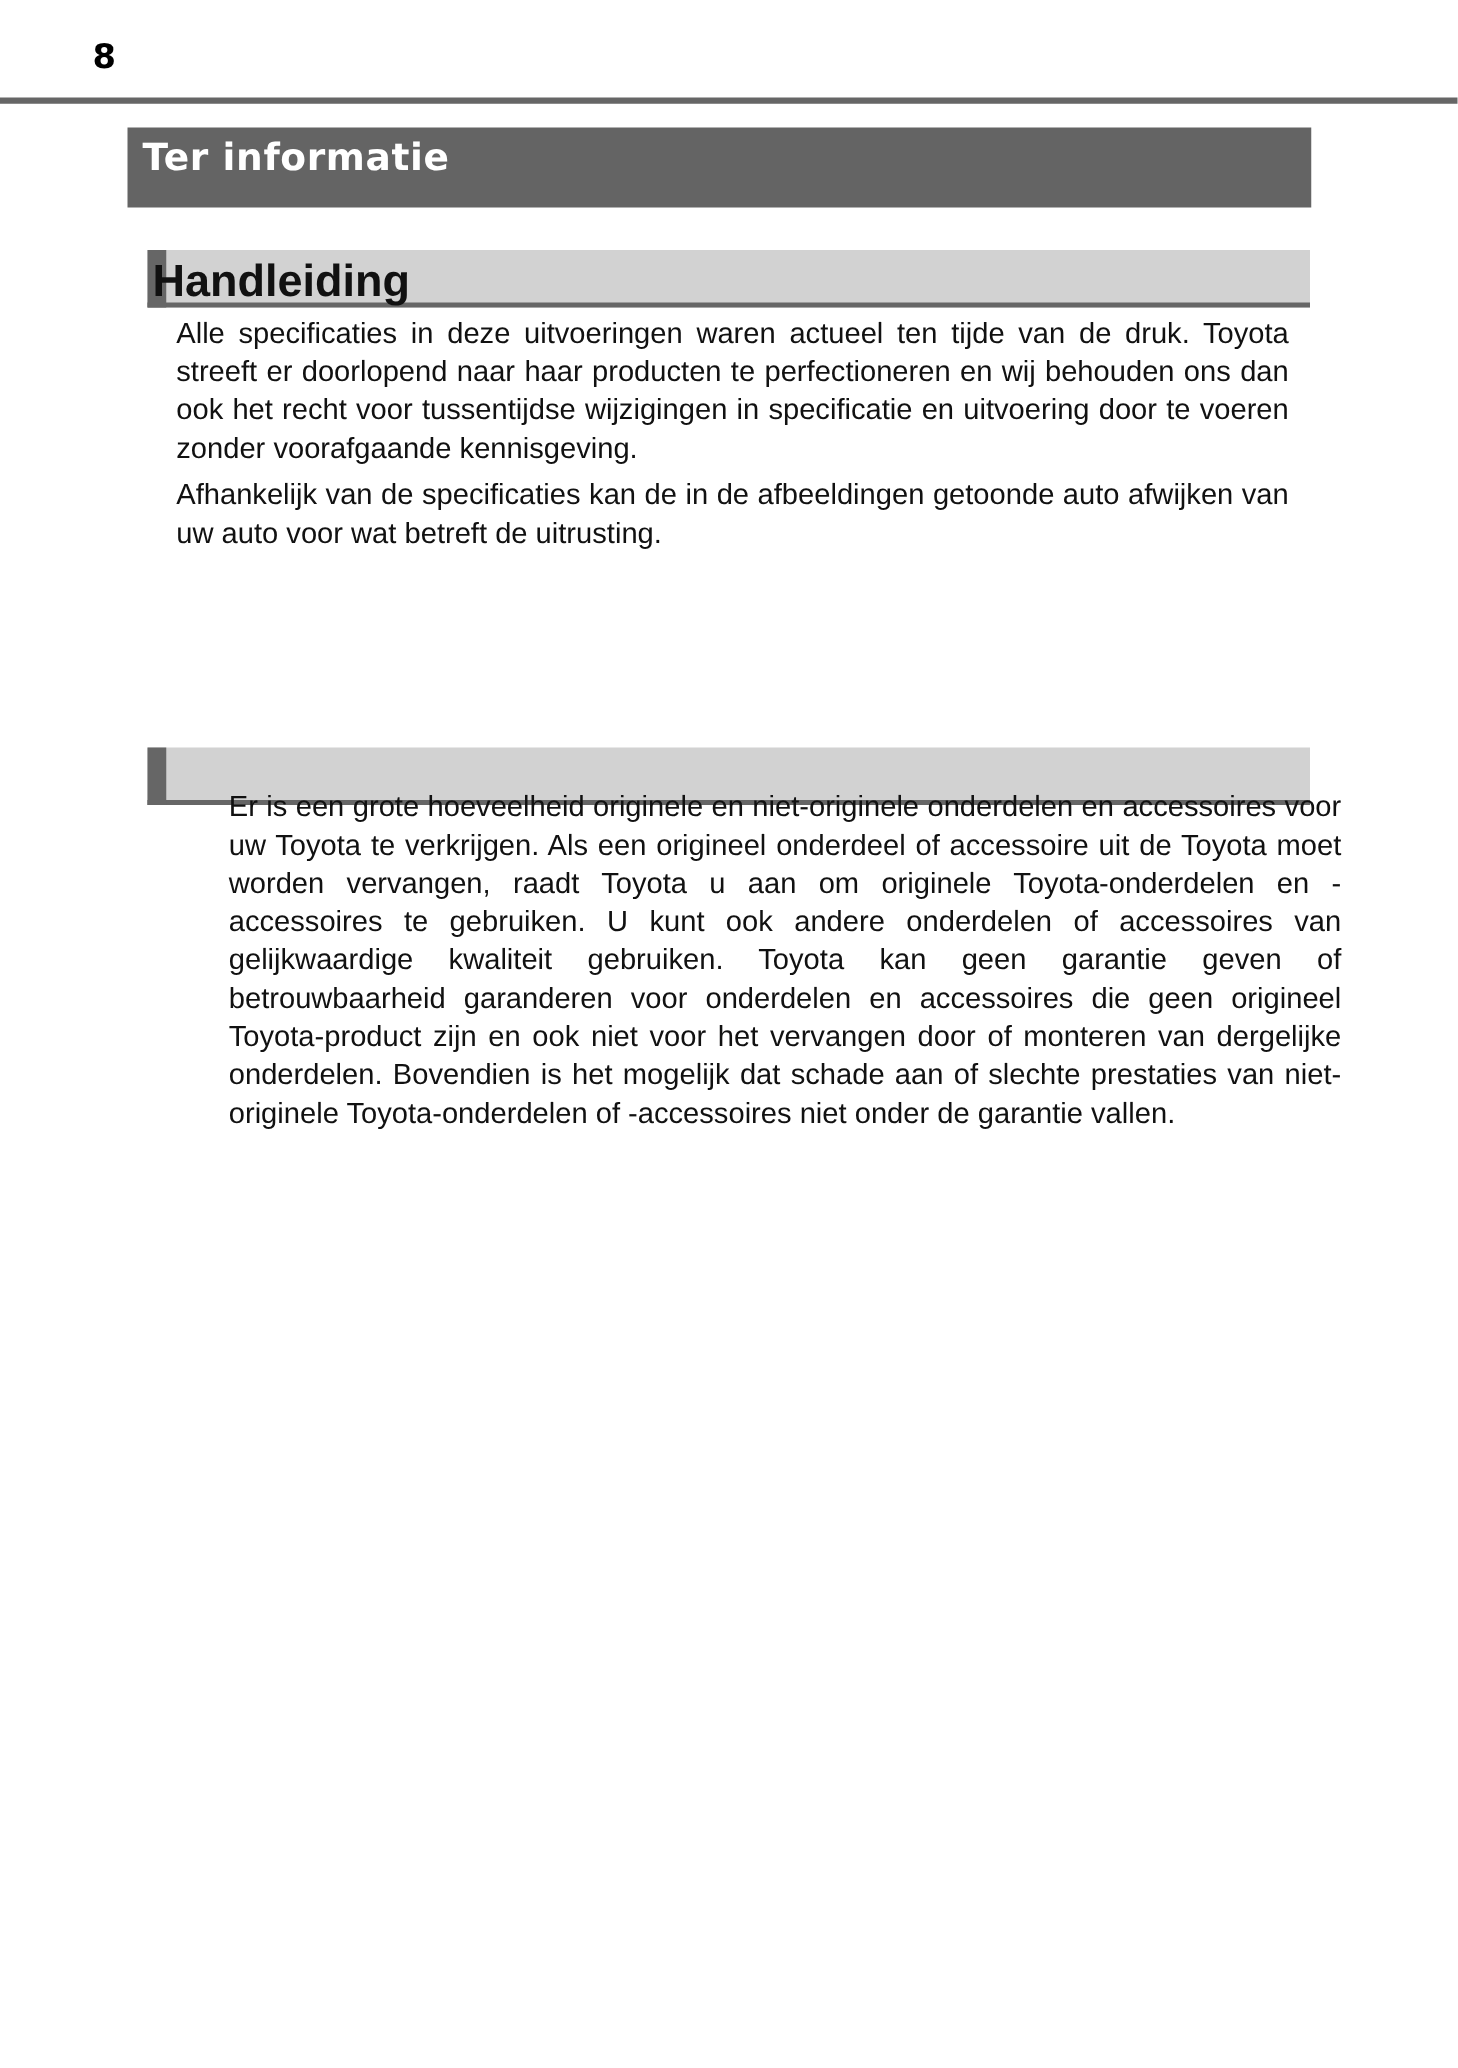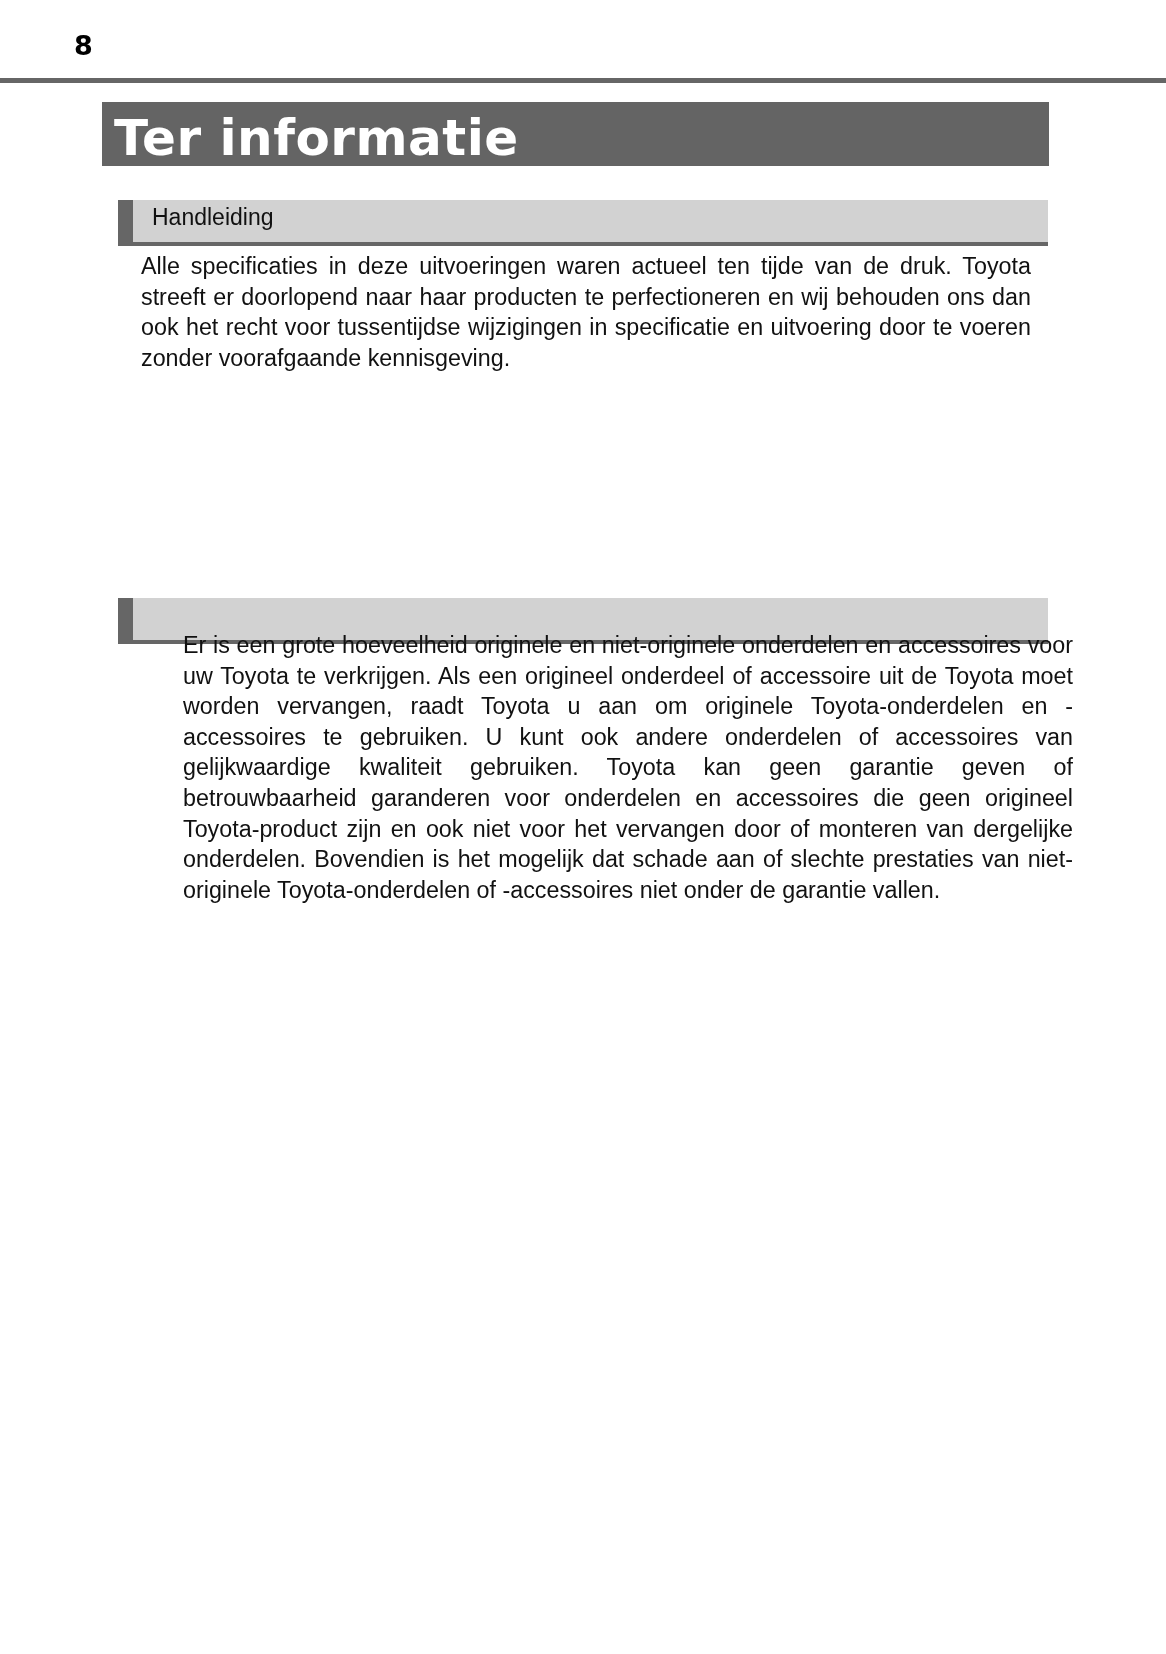--- a/index.html
+++ b/index.html
@@ -1,43 +1,44 @@
 <!DOCTYPE html>
 <html><head>
   <meta charset="utf-8">
   <style>
     html, body { margin: 0; padding: 0; background: #ffffff; }
     body { width: 1166px; height: 1654px; position: relative; overflow: hidden; font-family: "Liberation Sans", sans-serif; color: #111; }
     .page-number { position: absolute; left: 74px; top: 30px; font-size: 27px; font-weight: bold; font-family: "DejaVu Sans", sans-serif; color: #000; }
     .top-rule { position: absolute; left: 0; top: 78px; width: 1166px; height: 5px; background: #666666; }
     .title-bar { position: absolute; left: 102px; top: 102px; width: 947px; height: 64px; background: #646464; }
-    .title-text { position: absolute; left: 12px; top: 7px; font-family: "DejaVu Sans", sans-serif; font-weight: bold; font-size: 50px; color: #ffffff; letter-spacing: 0.5px; }
+    .title-text { position: absolute; left: 12px; top: 7px; font-family: "DejaVu Sans", sans-serif; font-weight: bold; font-size: 30px; color: #ffffff; letter-spacing: 0.5px; }
     .section-header { position: absolute; left: 118px; width: 930px; height: 42px; background: #d2d2d2; border-bottom: 4px solid #666666; box-sizing: content-box; }
     .section-header .bar { position: absolute; left: 0; top: 0; width: 15px; height: 46px; background: #666666; }
-    .section-header .label { position: absolute; left: 34px; top: 4px; font-weight: normal; font-size: 23px; color: #111; white-space: nowrap; }
+    .section-header .label { position: absolute; left: 4px; top: 4px; font-weight: bold; font-size: 36px; color: #111; white-space: nowrap; }
     .body-text { position: absolute; left: 141px; width: 890px; font-size: 23.3px; line-height: 30.6px; text-align: justify; color: #111; }
     .body-text p { margin: 0 0 7px 0; }
   </style>
 </head>
 <body>
 
 <div class="page-number">8</div>
 <div class="top-rule"></div>
 
 <div class="title-bar">
   <div class="title-text">Ter informatie</div>
 </div>
 
 <div class="section-header" style="top:200px;">
   <div class="bar"></div>
   <div class="label">Handleiding</div>
 </div>
 
 <div class="body-text" style="top:251px;">
   <p>Alle specificaties in deze uitvoeringen waren actueel ten tijde van de druk. Toyota streeft er doorlopend naar haar producten te perfectioneren en wij behouden ons dan ook het recht voor tussentijdse wijzigingen in specificatie en uitvoering door te voeren zonder voorafgaande kennisgeving.</p>
+  <p>Afhankelijk van de specificaties kan de in de afbeeldingen getoonde auto afwijken van uw auto voor wat betreft de uitrusting.</p>
 </div>
 
 <div class="section-header" style="top:598px;">
   <div class="bar"></div>
 </div>
 
 <div class="body-text" style="top:630px;margin-left:42px;">
   <p>Er is een grote hoeveelheid originele en niet-originele onderdelen en accessoi­res voor uw Toyota te verkrijgen. Als een origineel onderdeel of accessoire uit de Toyota moet worden vervangen, raadt Toyota u aan om originele Toyota-onderdelen en -accessoires te gebruiken. U kunt ook andere onderdelen of accessoires van gelijkwaardige kwaliteit gebruiken. Toyota kan geen garantie geven of betrouwbaarheid garanderen voor onderdelen en accessoires die geen origineel Toyota-product zijn en ook niet voor het vervangen door of mon­teren van dergelijke onderdelen. Bovendien is het mogelijk dat schade aan of slechte prestaties van niet-originele Toyota-onderdelen of -accessoires niet onder de garantie vallen.</p>
 </div>
 

